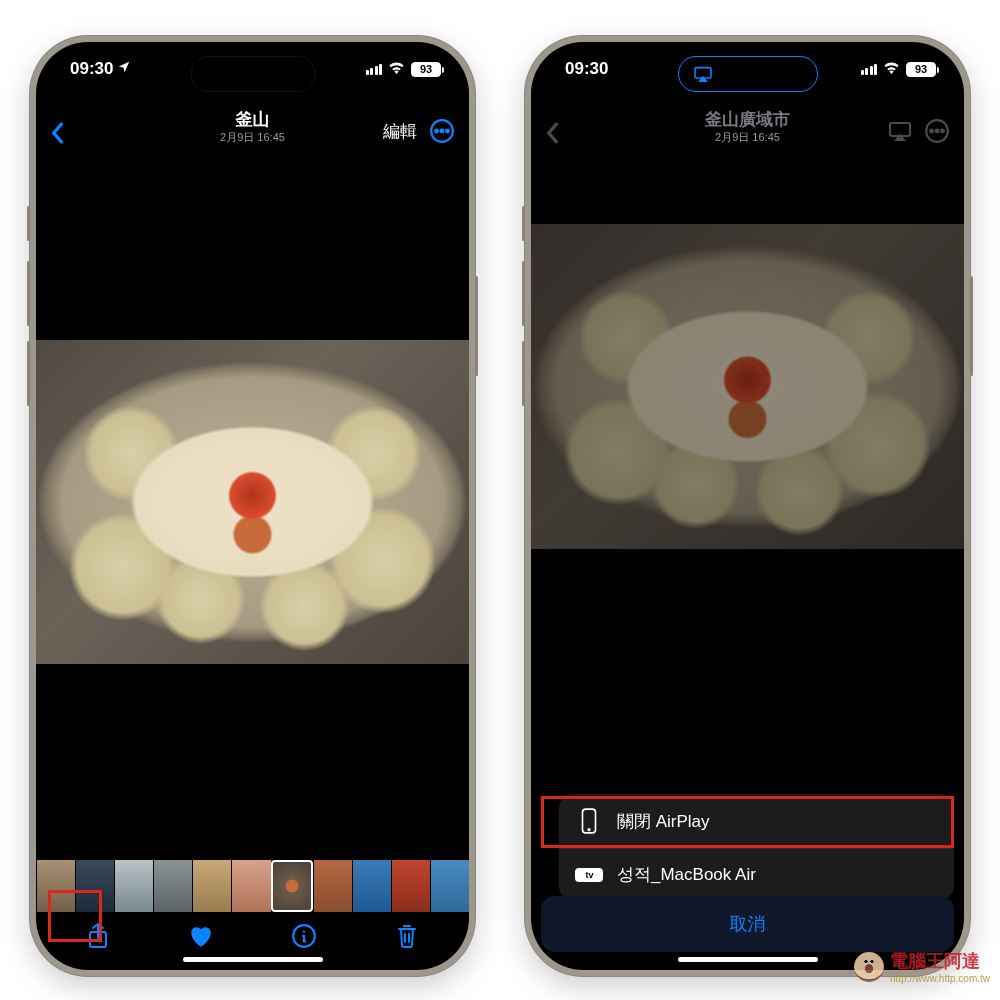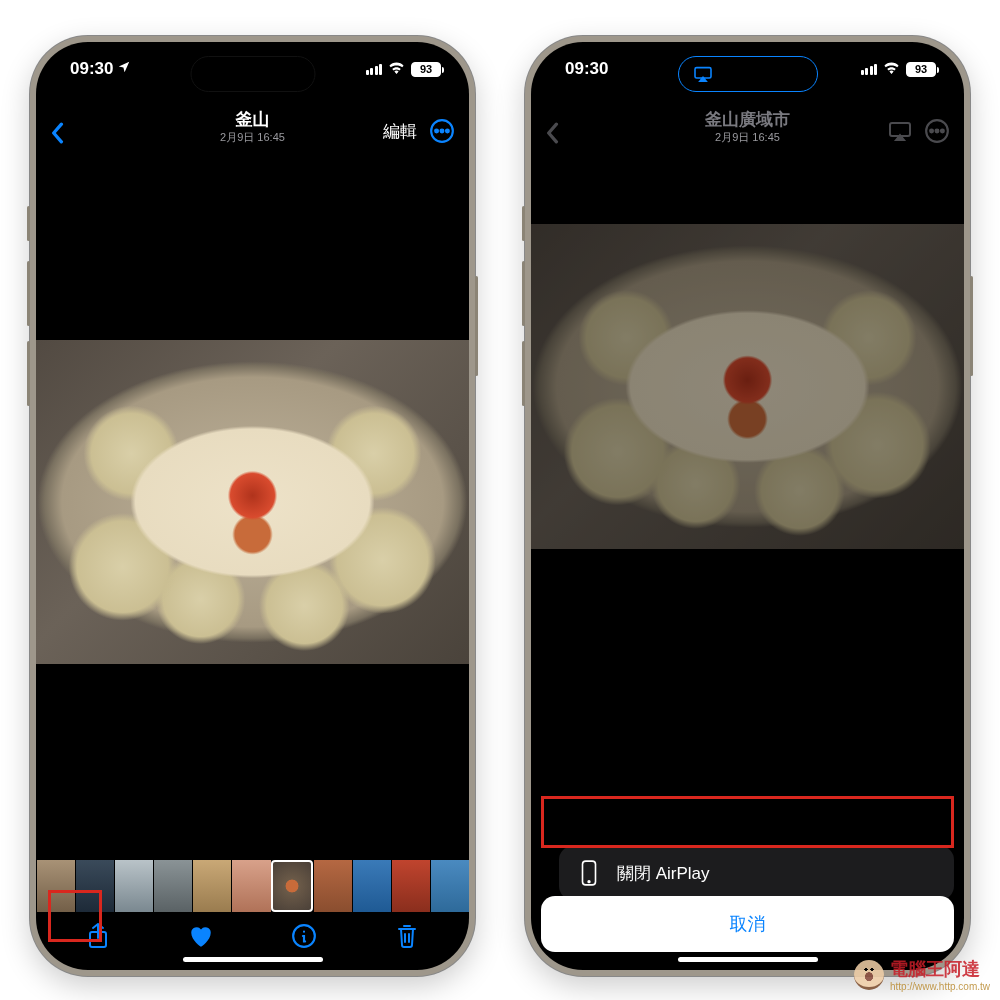--- a/index.html
+++ b/index.html
@@ -184,40 +184,40 @@
     gap:14px;
     font-size:17px;
     border-bottom:1px solid #2c2c2e;
     position:relative;
   }
   .sheet-row:last-child { border-bottom:none;}
   .sheet-row .row-icon { width:28px; display:flex; justify-content:center;}
   .check { color:#0a84ff; margin-left:auto; font-size:20px;}
   .cancel-btn {
     position:absolute; left:10px; right:10px; bottom:18px;
-    background:#ffffff; color:#0a84ff;
+    background:#0f172a; color:#0a84ff;
     text-align:center; padding:16px; font-size:18px; font-weight:500;
     border-radius:14px;
   }
   .appletv-badge {
     background:#fff; color:#000; font-size:9px; font-weight:700;
     border-radius:4px; padding:2px 3px; display:flex; align-items:center; gap:1px;
     width:28px; justify-content:center;
   }
 
   
   .highlight {
     position:absolute;
     border:3px solid #d9271e;
     pointer-events:none;
   }
 
   
   .watermark {
-    position:absolute; right:10px; bottom:8px;
+    position:absolute; right:10px; bottom:16px;
     font-size:18px; color:#c81e28; font-weight:700;
     display:flex; align-items:center; gap:6px;
     opacity:0.85;
     justify-content:space-between;
   }
   .watermark .url { display:block; font-size:10px; color:#b98a30; font-weight:400;}
   .wm-face {
     width:30px; height:30px; border-radius:50%;
     background: radial-gradient(circle at 40% 35%, #000 6%, transparent 7%),
                 radial-gradient(circle at 60% 35%, #000 6%, transparent 7%),
@@ -405,20 +405,26 @@
         <div class="sheet">
           <div class="sheet-row">
             <span class="row-icon">
               <svg width="18" height="26" viewBox="0 0 16 24" fill="none" stroke="#fff" stroke-width="1.5">
                   <rect x="2" y="1" width="12" height="22" rx="3"></rect>
                   <circle cx="8" cy="20" r="0.8" fill="#fff"></circle>
                 </svg>
             </span>
             <span>關閉 AirPlay</span>
           </div>
+          <div class="sheet-row">
+            <span class="row-icon">
+              <span class="appletv-badge"><span style="font-size:10px;"></span>tv</span>
+            </span>
+            <span>성적_MacBook Air</span>
+          </div>
         </div>
         <div class="cancel-btn">取消</div>
         <div class="highlight" style="left:10px; right:10px; bottom:122px; height:52px;"></div>
       </div>
       <div class="home-indicator"></div>
     </div>
   </div>
 
 </div>
 

